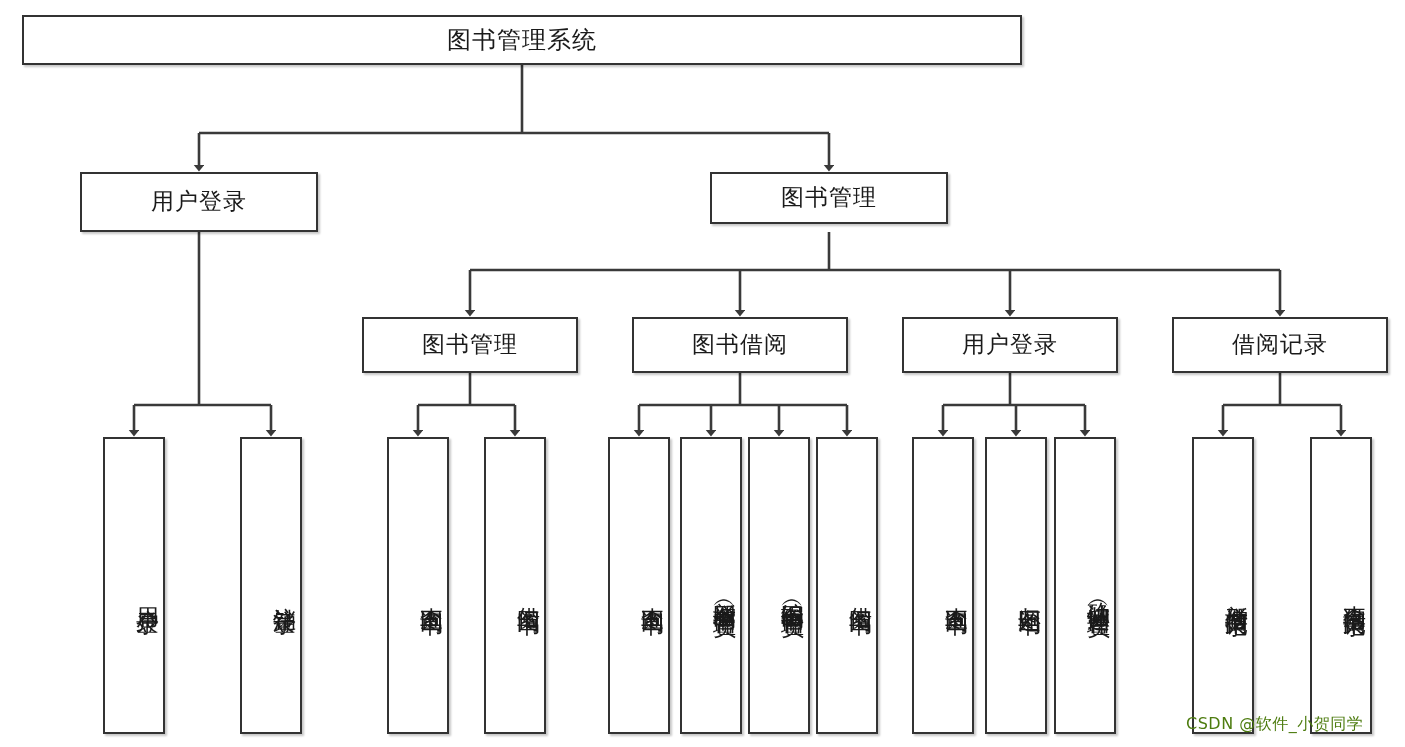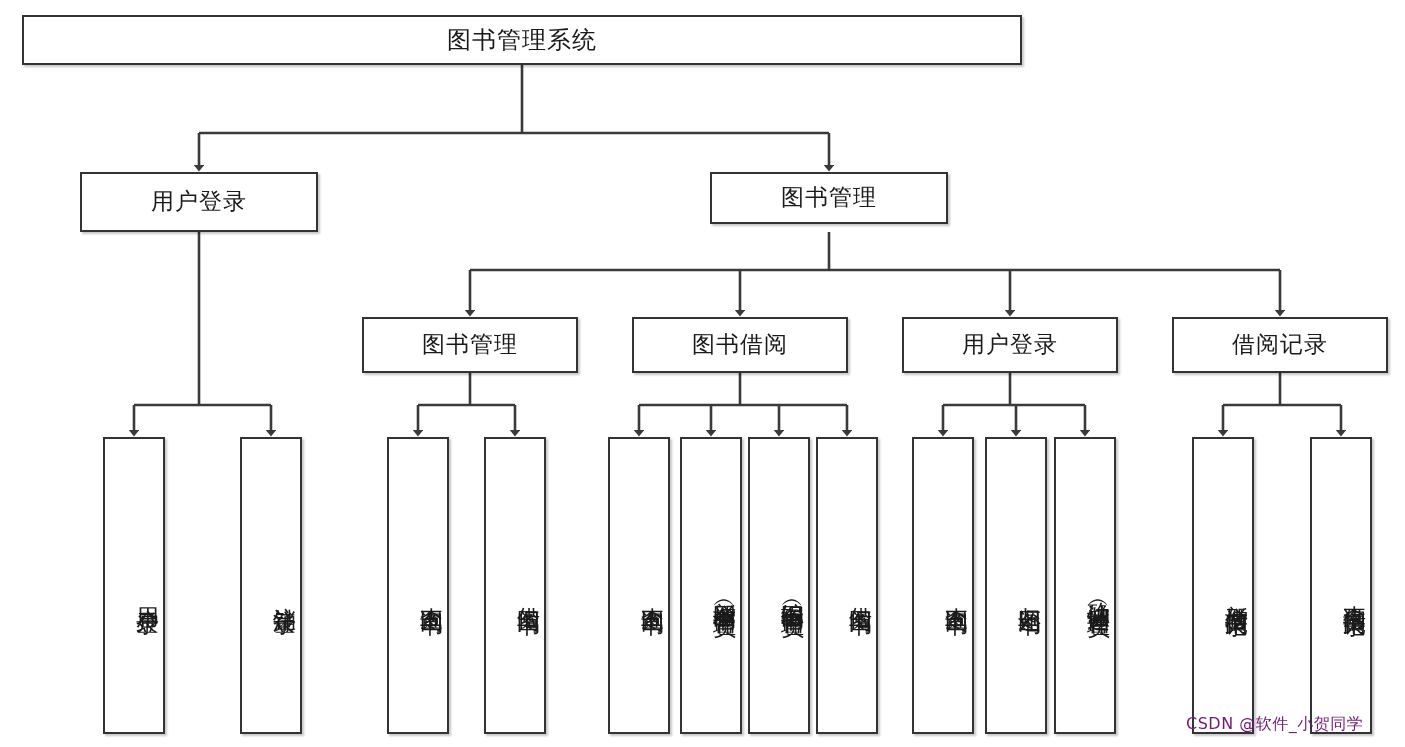--- a/index.html
+++ b/index.html
@@ -59,21 +59,21 @@
   }
   .node-v > span {
     writing-mode: vertical-rl;
     text-orientation: upright;
   }
   .watermark {
     position: absolute;
     left: 1186px;
     top: 714px;
     font-size: 16px;
-    color: #701a75;
+    color: #4d7c0f;
     letter-spacing: 0.5px;
     white-space: nowrap;
     font-family: "DejaVu Sans", "Liberation Sans", sans-serif;
   }
 </style>
 </head>
 <body>
 
 <div id="canvas">
 

